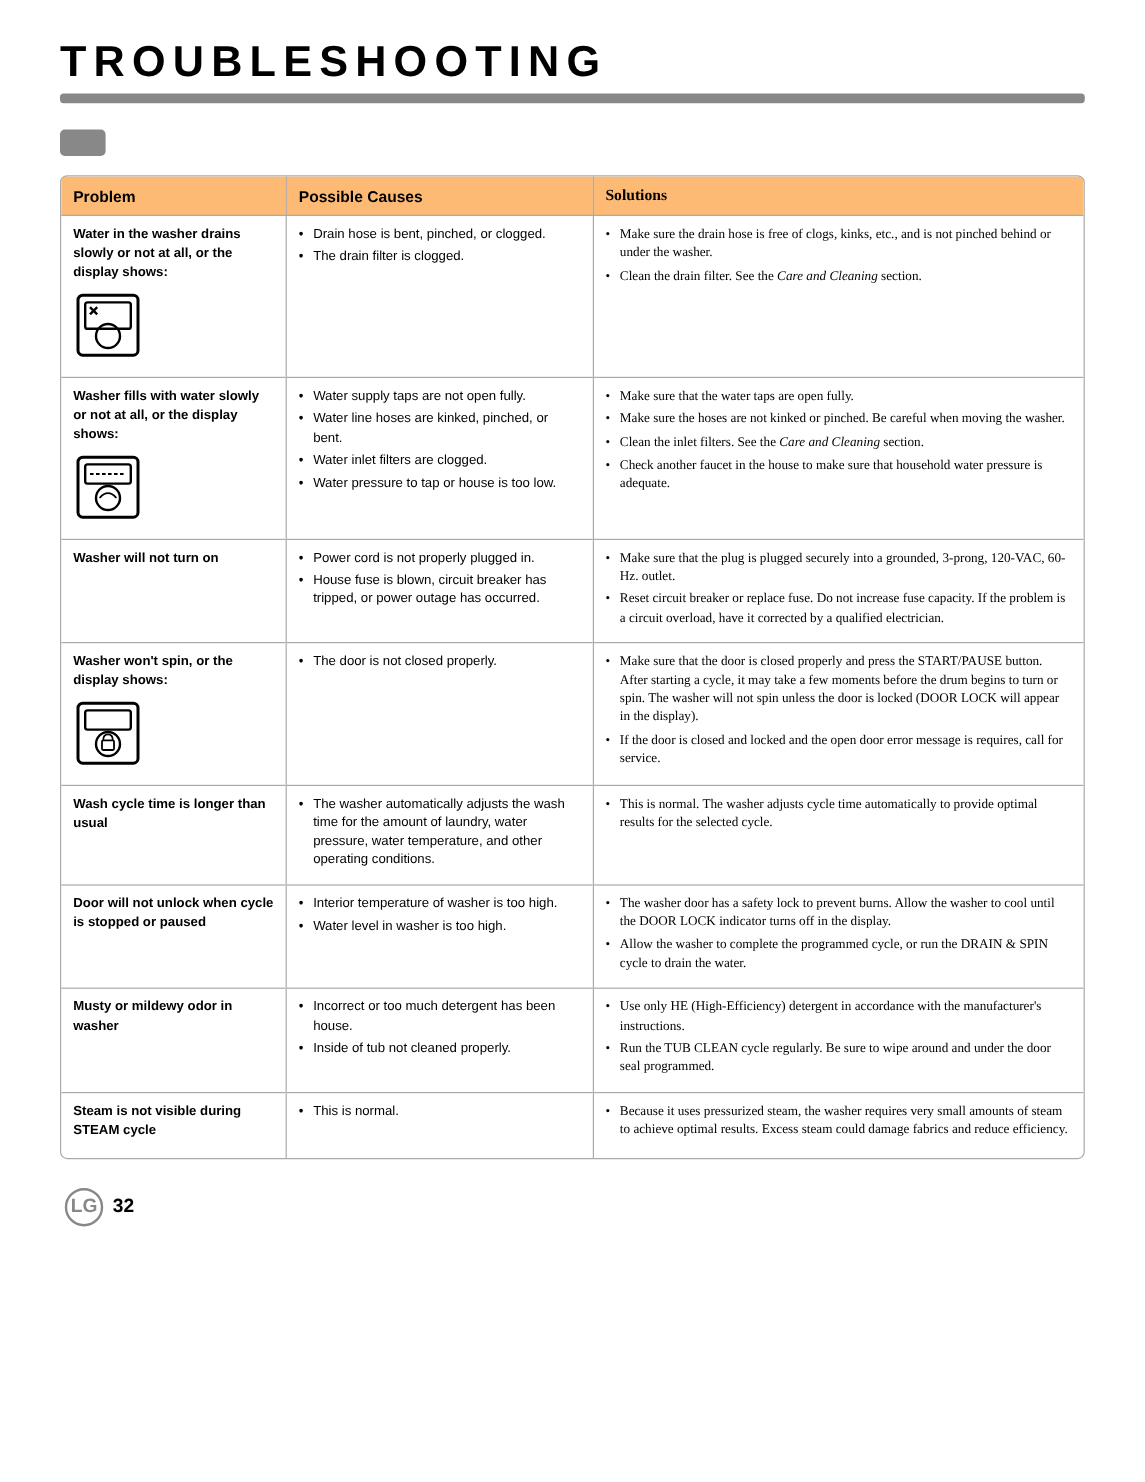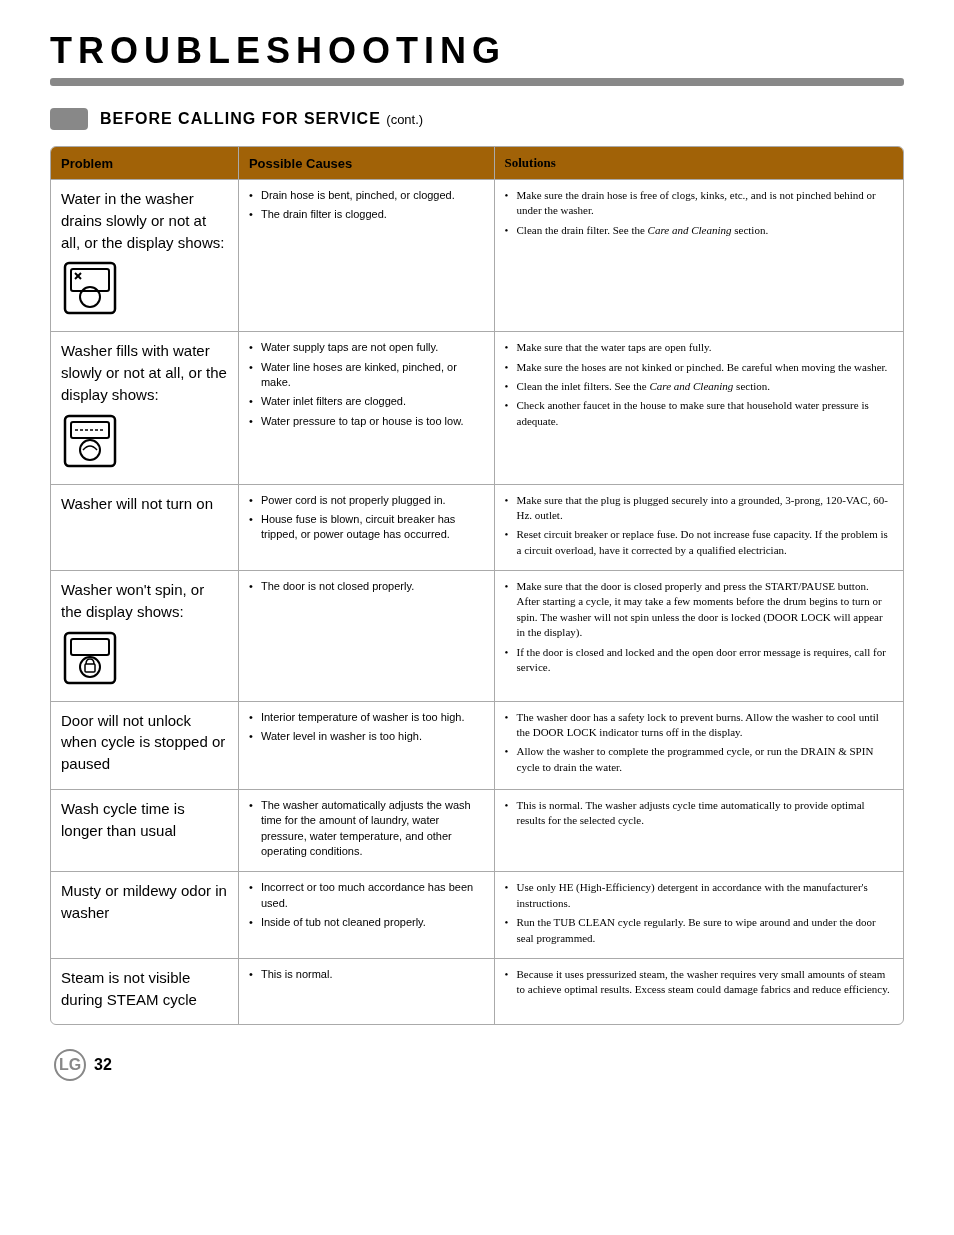--- a/index.html
+++ b/index.html
@@ -54,21 +54,21 @@
     .table-wrap {
       border: 1.5px solid #aaa;
       border-radius: 6px;
       overflow: hidden;
     }
     table {
       width: 100%;
       border-collapse: collapse;
     }
     thead th {
-      background: #a16207;
+      background: #fdba74;
       font-weight: bold;
       font-size: 13px;
       padding: 8px 10px;
       text-align: left;
       border-right: 1.5px solid #aaa;
       border-bottom: 1.5px solid #aaa;
     }
     thead th:last-child { border-right: none; }
     .col-problem { width: 22%; }
     .col-causes { width: 30%; }
@@ -77,22 +77,22 @@
     tbody tr:last-child { border-bottom: none; }
     tbody td {
       vertical-align: top;
       padding: 8px 10px;
       border-right: 1.5px solid #aaa;
       font-size: 11.5px;
       line-height: 1.45;
     }
     tbody td:last-child { border-right: none; }
     .problem-label {
-      font-weight: normal;
-      font-size: 15px;
+      font-weight: bold;
+      font-size: 11px;
       margin-bottom: 6px;
     }
     .icon-washer {
       width: 58px;
       height: 58px;
       display: block;
       margin: 6px 0;
     }
     ul.causes, ul.solutions {
       list-style: none;
@@ -138,24 +138,20 @@
     }
   </style>
 </head>
 <body>
 
 <div class="page-title">TROUBLESHOOTING</div>
 <div class="title-bar"></div>
 
 <div class="section-header">
   <div class="section-header-block"></div>
-  <div class="section-title">
-    <span>BEFORE CALLING FOR SERVICE</span>
-    <span class="cont"> <span>(cont.)</span></span>
-  </div>
 </div>
 
 <div class="table-wrap">
   <table>
     <thead>
       <tr>
         <th class="col-problem">Problem</th>
         <th class="col-causes">Possible Causes</th>
         <th class="col-solutions">Solutions</th>
       </tr>
@@ -192,21 +188,21 @@
       <rect x="4" y="4" width="50" height="50" rx="4" ry="4" fill="none" stroke="#000" stroke-width="2.5"></rect>
       <rect x="10" y="10" width="38" height="16" rx="2" ry="2" fill="none" stroke="#000" stroke-width="2"></rect>
       <line x1="14" y1="18" x2="44" y2="18" stroke="#000" stroke-width="1.5" stroke-dasharray="3,2"></line>
       <circle cx="29" cy="38" r="10" fill="none" stroke="#000" stroke-width="2"></circle>
       <path d="M22 38 Q29 30 36 38" fill="none" stroke="#000" stroke-width="1.5"></path>
     </svg>
           </td>
           <td class="col-causes">
             <ul class="causes">
               <li>Water supply taps are not open fully.</li>
-              <li>Water line hoses are kinked, pinched, or make.</li>
+              <li>Water line hoses are kinked, pinched, or bent.</li>
               <li>Water inlet filters are clogged.</li>
               <li>Water pressure to tap or house is too low.</li>
             </ul>
           </td>
           <td class="col-solutions">
             <ul class="solutions">
               <li>Make sure that the water taps are open fully.</li>
               <li>Make sure the hoses are not kinked or pinched. Be careful when moving the washer.</li>
               <li>Clean the inlet filters. See the <em>Care and Cleaning</em> section.</li>
               <li>Check another faucet in the house to make sure that household water pressure is adequate.</li>
@@ -248,57 +244,57 @@
           </td>
           <td class="col-solutions">
             <ul class="solutions">
               <li>Make sure that the door is closed properly and press the START/PAUSE button. After starting a cycle, it may take a few moments before the drum begins to turn or spin. The washer will not spin unless the door is locked (DOOR LOCK will appear in the display).</li>
               <li>If the door is closed and locked and the open door error message is requires, call for service.</li>
             </ul>
           </td>
         </tr>
         <tr>
           <td class="col-problem">
+            <div class="problem-label">Wash cycle time is longer than usual</div>
+          </td>
+          <td class="col-causes">
+            <ul class="causes">
+              <li>The washer automatically adjusts the wash time for the amount of laundry, water pressure, water temperature, and other operating conditions.</li>
+            </ul>
+          </td>
+          <td class="col-solutions">
+            <ul class="solutions">
+              <li>This is normal. The washer adjusts cycle time automatically to provide optimal results for the selected cycle.</li>
+            </ul>
+          </td>
+        </tr>
+        <tr>
+          <td class="col-problem">
             <div class="problem-label">Door will not unlock when cycle is stopped or paused</div>
           </td>
           <td class="col-causes">
             <ul class="causes">
               <li>Interior temperature of washer is too high.</li>
               <li>Water level in washer is too high.</li>
             </ul>
           </td>
           <td class="col-solutions">
             <ul class="solutions">
               <li>The washer door has a safety lock to prevent burns. Allow the washer to cool until the DOOR LOCK indicator turns off in the display.</li>
               <li>Allow the washer to complete the programmed cycle, or run the DRAIN &amp; SPIN cycle to drain the water.</li>
             </ul>
           </td>
         </tr>
         <tr>
           <td class="col-problem">
-            <div class="problem-label">Wash cycle time is longer than usual</div>
-          </td>
-          <td class="col-causes">
-            <ul class="causes">
-              <li>The washer automatically adjusts the wash time for the amount of laundry, water pressure, water temperature, and other operating conditions.</li>
-            </ul>
-          </td>
-          <td class="col-solutions">
-            <ul class="solutions">
-              <li>This is normal. The washer adjusts cycle time automatically to provide optimal results for the selected cycle.</li>
-            </ul>
-          </td>
-        </tr>
-        <tr>
-          <td class="col-problem">
             <div class="problem-label">Musty or mildewy odor in washer</div>
           </td>
           <td class="col-causes">
             <ul class="causes">
-              <li>Incorrect or too much accordance has been used.</li>
+              <li>Incorrect or too much detergent has been house.</li>
               <li>Inside of tub not cleaned properly.</li>
             </ul>
           </td>
           <td class="col-solutions">
             <ul class="solutions">
               <li>Use only HE (High-Efficiency) detergent in accordance with the manufacturer's instructions.</li>
               <li>Run the TUB CLEAN cycle regularly. Be sure to wipe around and under the door seal programmed.</li>
             </ul>
           </td>
         </tr>

